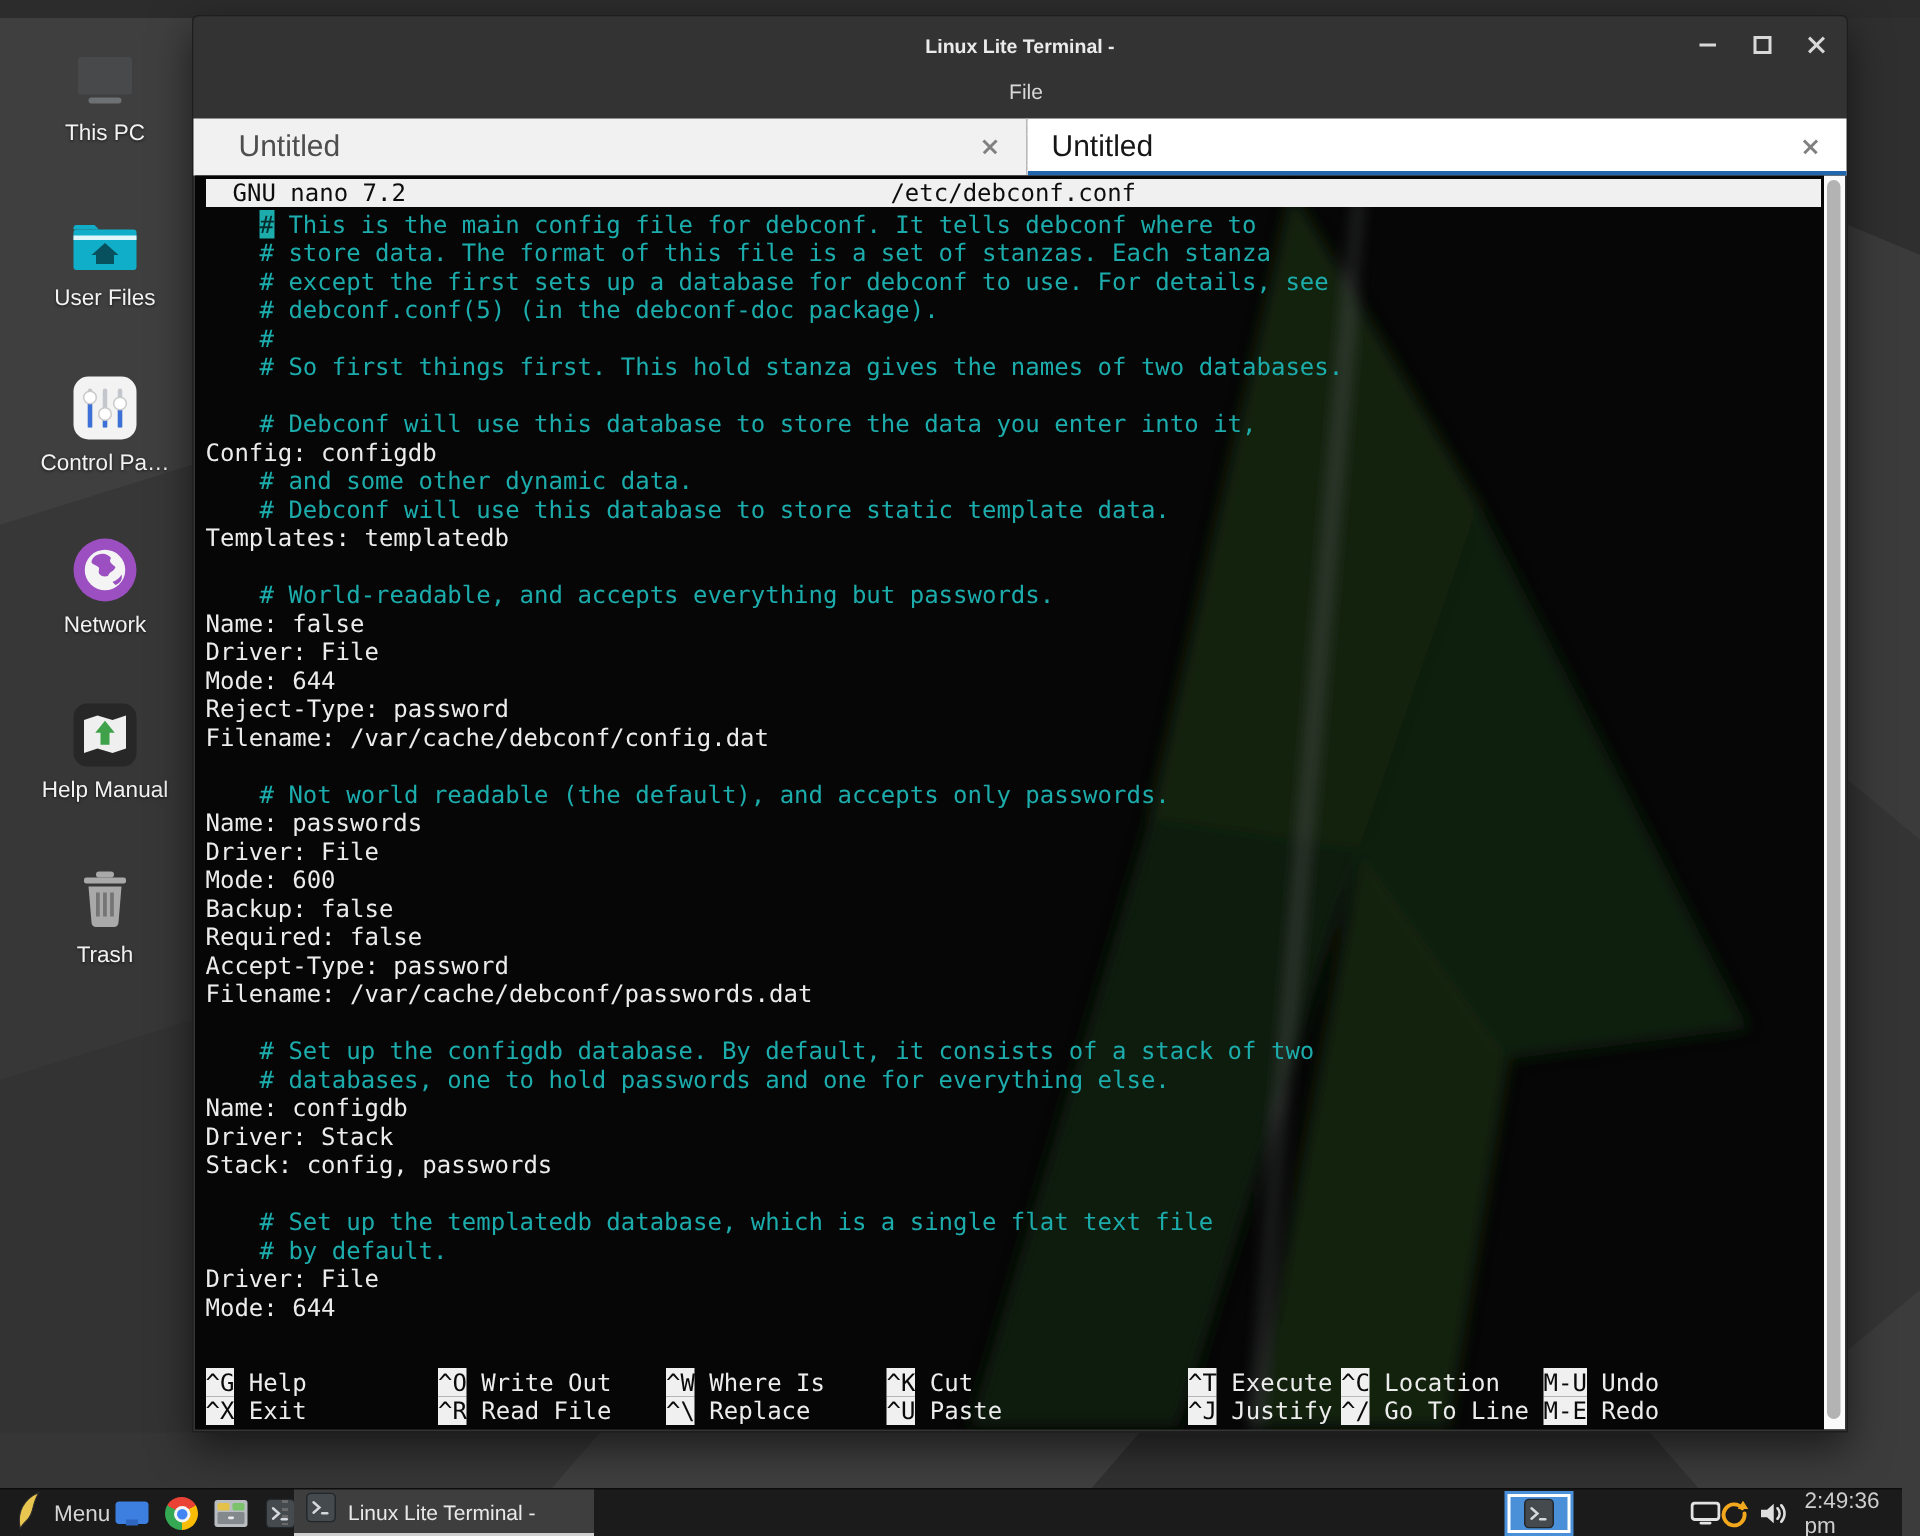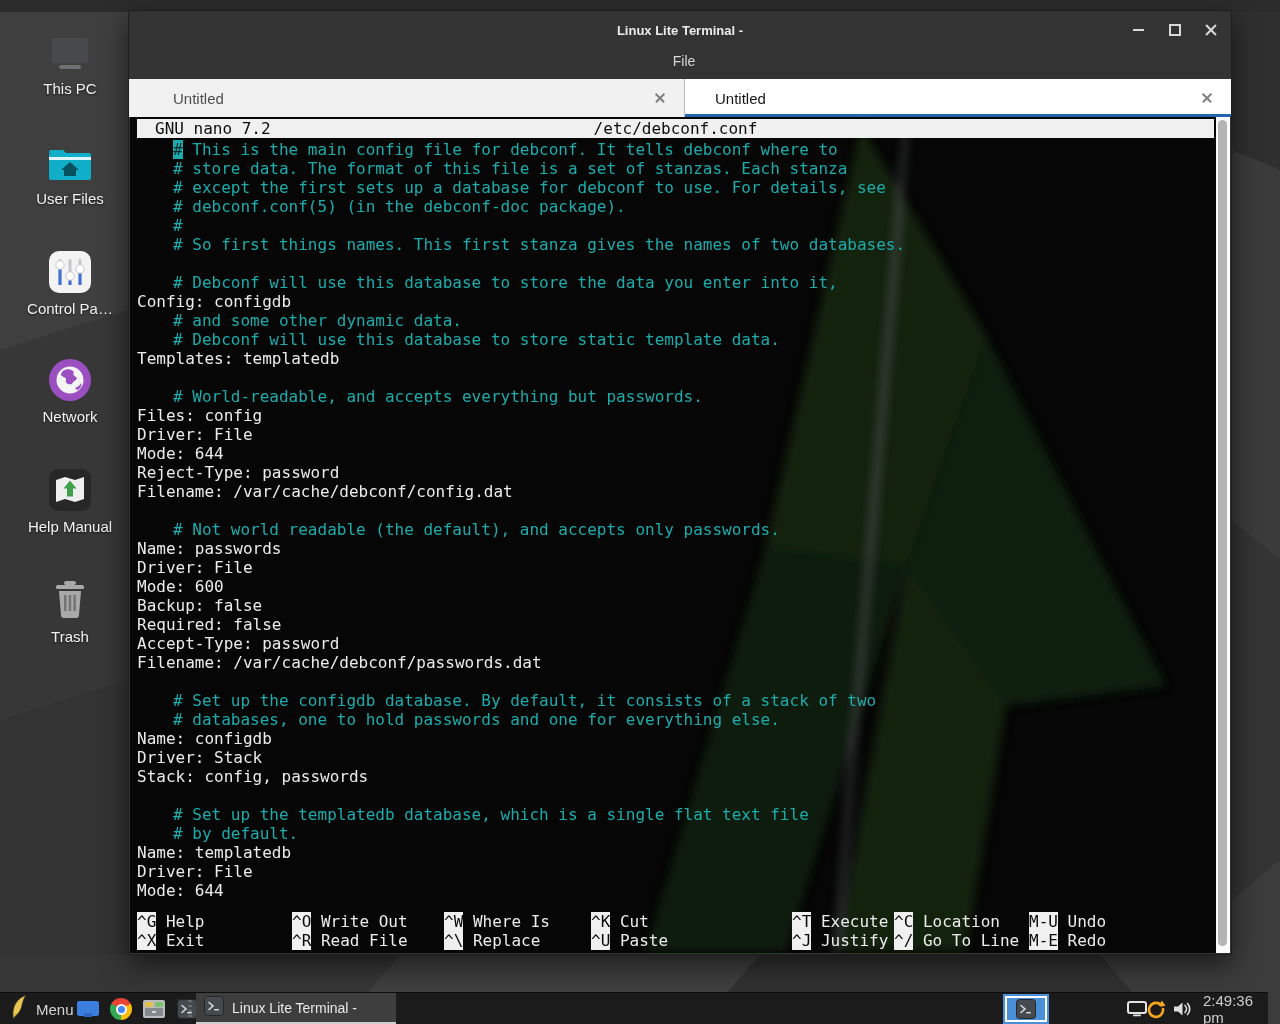--- a/index.html
+++ b/index.html
@@ -25,21 +25,21 @@
   .i-max{width:8px;height:8px;border:2px solid #d9d9d9;}
   .i-close{position:relative;width:14px;height:14px;}
   .i-close::before,.i-close::after{content:"";position:absolute;left:0;top:6px;width:14px;height:2px;background:#d9d9d9;}
   .i-close::before{transform:rotate(45deg);} .i-close::after{transform:rotate(-45deg);}
 
   .menubar{height:30px;display:flex;align-items:center;padding-left:8px;background:#333333;flex-direction:column;}
   .menu-item{padding:4px 11px;font-size:14px;color:#d8d8d8;cursor:pointer;}
 
   .tabbar{height:38px;display:flex;background:#2d2d2d;}
   .tab{position:relative;display:flex;align-items:center;cursor:pointer;box-sizing:border-box;}
-  .tab .tlabel{font-size:15px;margin-left:14px;}
+  .tab .tlabel{font-size:20px;}
   .tab.inactive{width:556px;background:#f1f1f1;border-right:1px solid #b9b9b9;}
   .tab.inactive .tlabel{color:#4e4e4e;padding-left:30px;}
   .tab.active{flex:1;background:#ffffff;box-shadow:inset 0 -3px 0 #2267ad;}
   .tab.active .tlabel{color:#161616;padding-left:16px;}
   .tclose{position:absolute;right:18px;top:50%;width:12px;height:12px;margin-top:-6px;cursor:pointer;}
   .tclose::before,.tclose::after{content:"";position:absolute;left:0;top:5px;width:12px;height:1.6px;background:#808080;}
   .tclose::before{transform:rotate(45deg);} .tclose::after{transform:rotate(-45deg);}
 
   
   .terminal{position:absolute;left:1px;right:1px;top:106px;bottom:1px;background:#060606;overflow:hidden;
@@ -247,30 +247,30 @@
         <span class="nh-center">/etc/debconf.conf</span>
         <span class="nh-left">GNU nano 7.2</span>
       </div>
 
       <div class="buffer">
           <div class="bline comment"><span class="cursor">#</span> This is the main config file for debconf. It tells debconf where to</div>
           <div class="bline comment"># store data. The format of this file is a set of stanzas. Each stanza</div>
           <div class="bline comment"># except the first sets up a database for debconf to use. For details, see</div>
           <div class="bline comment"># debconf.conf(5) (in the debconf-doc package).</div>
           <div class="bline comment">#</div>
-          <div class="bline comment"># So first things names. This first stanza gives the names of two databases.</div>
+          <div class="bline comment"># So first things first. This hold stanza gives the names of two databases.</div>
           <div class="bline"></div>
           <div class="bline comment"># Debconf will use this database to store the data you enter into it,</div>
           <div class="bline">Config: configdb</div>
           <div class="bline comment"># and some other dynamic data.</div>
           <div class="bline comment"># Debconf will use this database to store static template data.</div>
           <div class="bline">Templates: templatedb</div>
           <div class="bline"></div>
           <div class="bline comment"># World-readable, and accepts everything but passwords.</div>
-          <div class="bline">Files: config</div>
+          <div class="bline">Name: false</div>
           <div class="bline">Driver: File</div>
           <div class="bline">Mode: 644</div>
           <div class="bline">Reject-Type: password</div>
           <div class="bline">Filename: /var/cache/debconf/config.dat</div>
           <div class="bline"></div>
           <div class="bline comment"># Not world readable (the default), and accepts only passwords.</div>
           <div class="bline">Name: passwords</div>
           <div class="bline">Driver: File</div>
           <div class="bline">Mode: 600</div>
           <div class="bline">Backup: false</div>
@@ -279,21 +279,20 @@
           <div class="bline">Filename: /var/cache/debconf/passwords.dat</div>
           <div class="bline"></div>
           <div class="bline comment"># Set up the configdb database. By default, it consists of a stack of two</div>
           <div class="bline comment"># databases, one to hold passwords and one for everything else.</div>
           <div class="bline">Name: configdb</div>
           <div class="bline">Driver: Stack</div>
           <div class="bline">Stack: config, passwords</div>
           <div class="bline"></div>
           <div class="bline comment"># Set up the templatedb database, which is a single flat text file</div>
           <div class="bline comment"># by default.</div>
-          <div class="bline">Name: templatedb</div>
           <div class="bline">Driver: File</div>
           <div class="bline">Mode: 644</div>
         </div>
 
       <div class="shortcuts">
           <div class="scol" style="left: 0px;">
             <div class="srow"><span class="skey">^G</span> Help</div>
             <div class="srow"><span class="skey">^X</span> Exit</div>
           </div>
           <div class="scol" style="left: 155px;">

